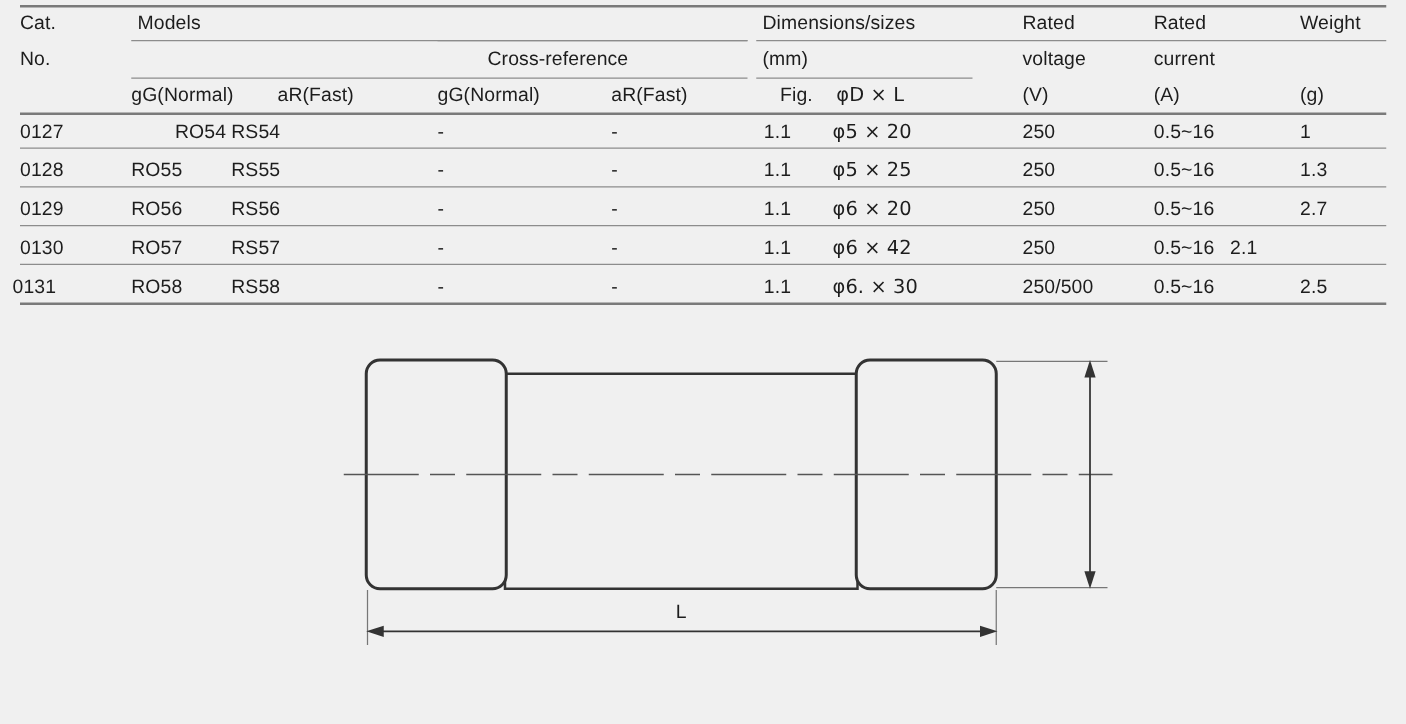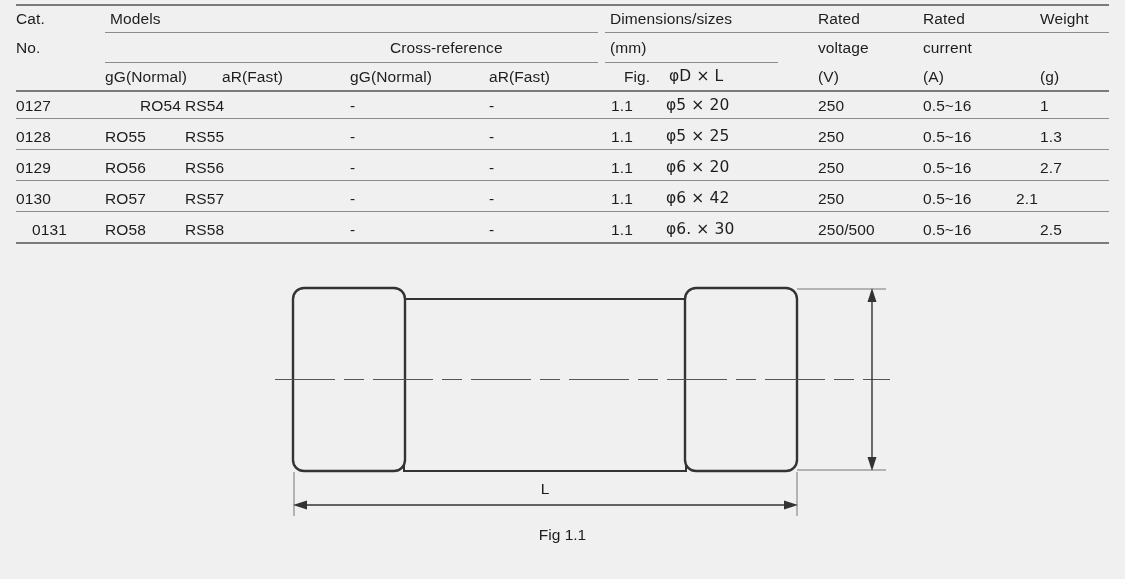--- a/index.html
+++ b/index.html
@@ -143,25 +143,25 @@
   <div>
     <div class="cell" style="left:16px;  top:190px;">0130</div>
     <div class="cell" style="left:105px; top:190px;">RO57</div>
     <div class="cell" style="left:185px; top:190px;">RS57</div>
     <div class="cell" style="left:350px; top:190px;">-</div>
     <div class="cell" style="left:489px; top:190px;">-</div>
     <div class="cell" style="left:611px; top:190px;">1.1</div>
     <div class="cell phi" style="left:666px; top:190px;">φ6 × 42</div>
     <div class="cell" style="left:818px; top:190px;">250</div>
     <div class="cell" style="left:923px; top:190px;">0.5~16</div>
-    <div class="cell" style="left:984px; top:190px;margin-left:32px;">2.1</div>
-  </div>
-
-  <div>
-    <div class="cell" style="left:32px;  top:221px;">0131</div>
+    <div class="cell" style="left:984px; top:190px;">2.1</div>
+  </div>
+
+  <div>
+    <div class="cell" style="left:10px;  top:221px;">0131</div>
     <div class="cell" style="left:105px; top:221px;">RO58</div>
     <div class="cell" style="left:185px; top:221px;">RS58</div>
     <div class="cell" style="left:350px; top:221px;">-</div>
     <div class="cell" style="left:489px; top:221px;">-</div>
     <div class="cell" style="left:611px; top:221px;">1.1</div>
     <div class="cell phi" style="left:666px; top:221px;">φ6. × 30</div>
     <div class="cell" style="left:818px; top:221px;">250/500</div>
     <div class="cell" style="left:923px; top:221px;">0.5~16</div>
     <div class="cell" style="left:1040px; top:221px;">2.5</div>
   </div>
@@ -188,15 +188,14 @@
 
     <line x1="294" y1="224" x2="294" y2="268" stroke="#777777" stroke-width="1"></line>
     <line x1="797" y1="224" x2="797" y2="268" stroke="#777777" stroke-width="1"></line>
     <line x1="297" y1="257" x2="794" y2="257" stroke="#333333" stroke-width="1.4"></line>
     <polygon points="293,257 307,252.5 307,261.5" fill="#333333"></polygon>
     <polygon points="798,257 784,252.5 784,261.5" fill="#333333"></polygon>
 
     <text x="545" y="246" text-anchor="middle" font-family="Liberation Sans, sans-serif" font-size="15.5" fill="#1d1d1d">L</text>
   </svg>
 
-  <div class="fig-caption">Fig 1.1</div>
 
 </div>
 
 </body></html>

